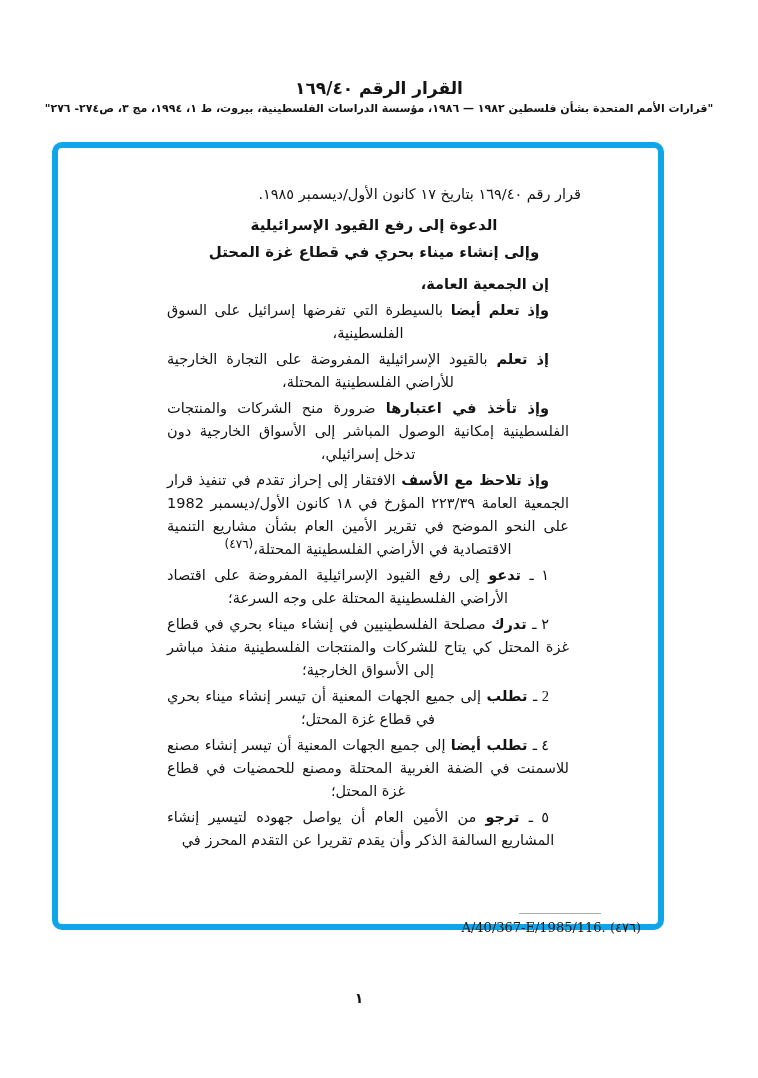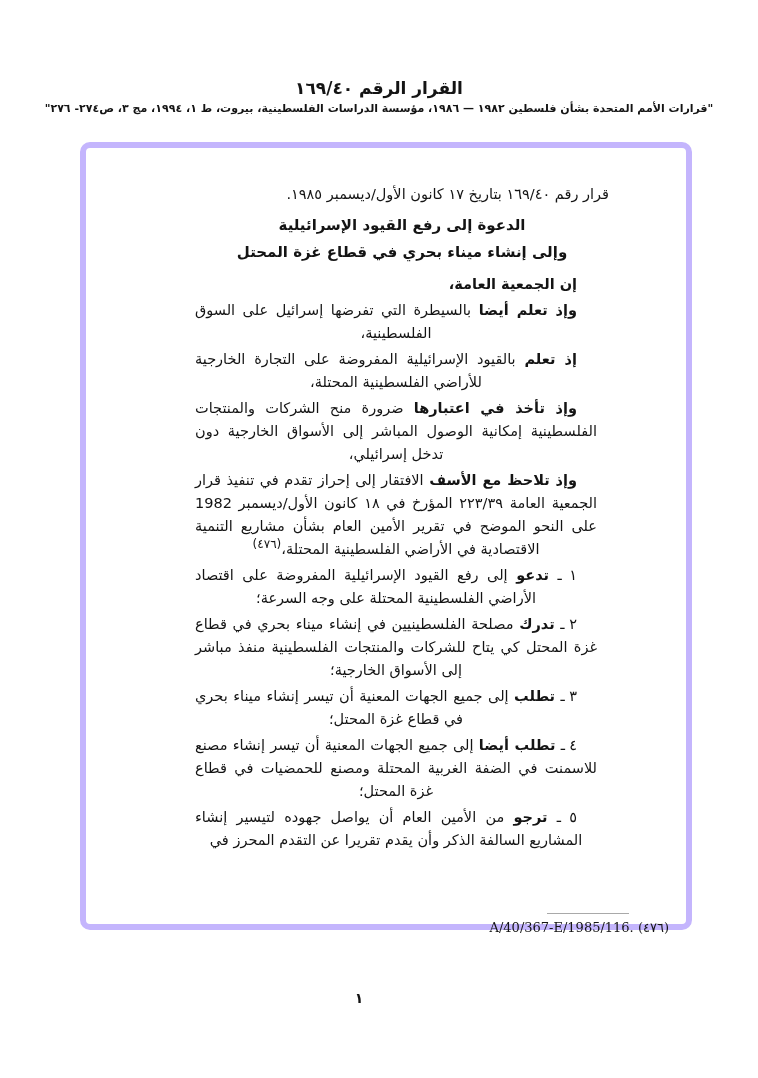--- a/index.html
+++ b/index.html
@@ -13,22 +13,22 @@
   .hdr-title{
     position:absolute;top:78px;left:0;right:0;text-align:center;
     font-size:17px;font-weight:bold;letter-spacing:.2px;
   }
   .hdr-cite{
     position:absolute;top:102px;left:20px;right:20px;text-align:center;
     font-size:11px;font-weight:bold;white-space:nowrap;
   }
   
   .frame{
-    position:absolute;left:80px;top:142px;width:612px;height:788px;
-    box-sizing:border-box;border:6px solid #c4b5fd;border-radius:10px;
+    position:absolute;left:52px;top:142px;width:612px;height:788px;
+    box-sizing:border-box;border:6px solid #0ea5e9;border-radius:10px;
     padding:33px 77px 0 109px;background:#fff;
   }
   .intro{
     font-size:14.5px;line-height:26px;text-align:right;margin-bottom:5px;
   }
   .rtitle{
     text-align:center;font-weight:bold;font-size:15px;line-height:27px;
     margin-bottom:7px;
   }
   .para{
@@ -76,21 +76,21 @@
     <p class="para"><b class="lead">إذ تعلم</b> <span>بالقيود الإسرائيلية المفروضة على التجارة الخارجية للأراضي الفلسطينية المحتلة،</span></p>
 
     <p class="para"><b class="lead">وإذ تأخذ في اعتبارها</b> <span>ضرورة منح الشركات والمنتجات الفلسطينية إمكانية الوصول المباشر إلى الأسواق الخارجية دون تدخل إسرائيلي،</span></p>
 
     <p class="para"><b class="lead">وإذ تلاحظ مع الأسف</b> <span>الافتقار إلى إحراز تقدم في تنفيذ قرار الجمعية العامة ٢٢٣/٣٩ المؤرخ في ١٨ كانون الأول/ديسمبر 1982 على النحو الموضح في تقرير الأمين العام بشأن مشاريع التنمية الاقتصادية في الأراضي الفلسطينية المحتلة،</span><sup class="fn">(٤٧٦)</sup></p>
 
     <p class="para"><span class="num">١ ـ</span> <b class="lead">تدعو</b> <span>إلى رفع القيود الإسرائيلية المفروضة على اقتصاد الأراضي الفلسطينية المحتلة على وجه السرعة؛</span></p>
 
     <p class="para"><span class="num">٢ ـ</span> <b class="lead">تدرك</b> <span>مصلحة الفلسطينيين في إنشاء ميناء بحري في قطاع غزة المحتل كي يتاح للشركات والمنتجات الفلسطينية منفذ مباشر إلى الأسواق الخارجية؛</span></p>
 
-    <p class="para"><span class="num">٣ ـ</span> <b class="lead">تطلب</b> <span>إلى جميع الجهات المعنية أن تيسر إنشاء ميناء بحري في قطاع غزة المحتل؛</span></p>
+    <p class="para"><span class="num">2 ـ</span> <b class="lead">تطلب</b> <span>إلى جميع الجهات المعنية أن تيسر إنشاء ميناء بحري في قطاع غزة المحتل؛</span></p>
 
     <p class="para"><span class="num">٤ ـ</span> <b class="lead">تطلب أيضا</b> <span>إلى جميع الجهات المعنية أن تيسر إنشاء مصنع للاسمنت في الضفة الغربية المحتلة ومصنع للحمضيات في قطاع غزة المحتل؛</span></p>
 
     <p class="para"><span class="num">٥ ـ</span> <b class="lead">ترجو</b> <span>من الأمين العام أن يواصل جهوده لتيسير إنشاء المشاريع السالفة الذكر وأن يقدم تقريرا عن التقدم المحرز في</span></p>
 
     <div class="fnrule"></div>
     <div class="fnref">A/40/367-E/1985/116. (٤٧٦)</div>
 
   </div>
 

